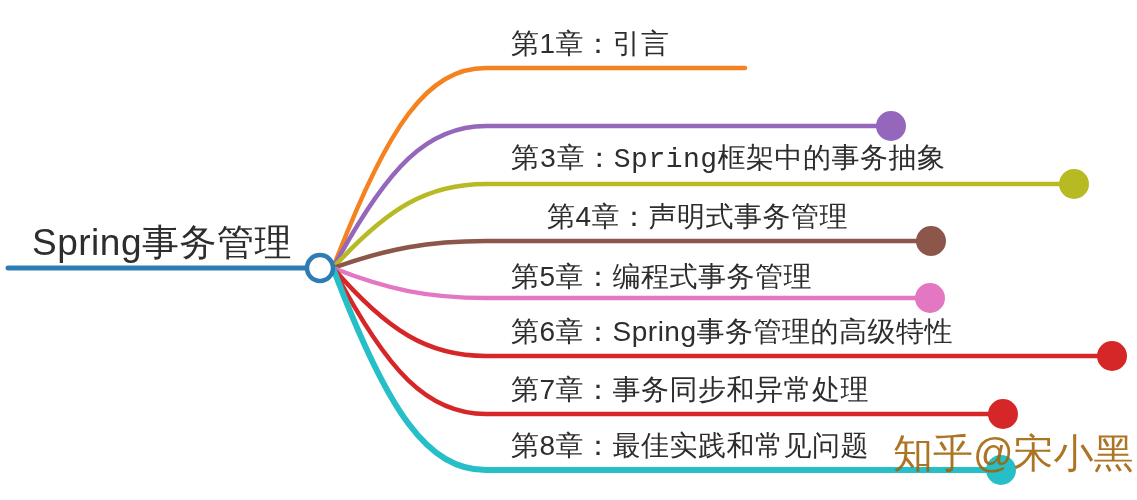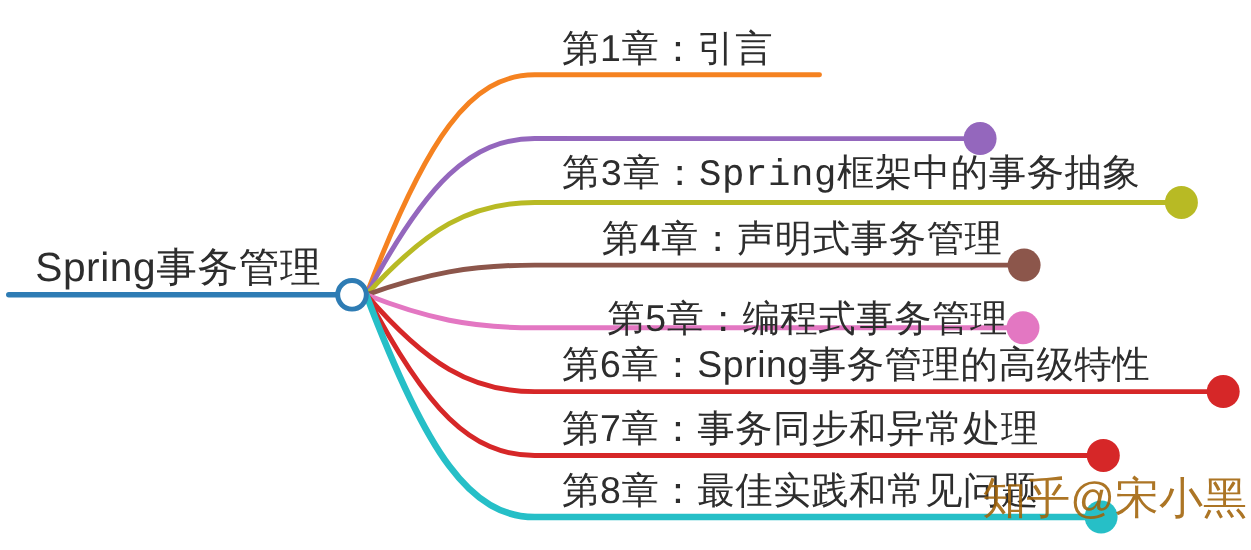--- a/index.html
+++ b/index.html
@@ -14,21 +14,21 @@
   .node-label{
     position:absolute;
     font-weight:300;
     color:#2d2d2d;
     white-space:nowrap;
     line-height:44px;
     height:44px;
     letter-spacing:0.5px;
     cursor:default;
   }
-  .branch-label{font-size:34px;left:511px;}
+  .branch-label{font-size:28px;left:511px;}
   .root-label{font-size:37px;left:32px;top:221px;}
   .watermark{
     position:absolute;
     left:893px;top:429px;
     font-size:40px;
     line-height:48px;
     color:#a16207;
     opacity:0.88;
     white-space:nowrap;
     z-index:5;
@@ -58,20 +58,20 @@
       <path d="M333,268 C388,413.44 428,470 486,470 L1001,470" stroke="#26bfc7" stroke-width="6" fill="none" stroke-linecap="round"></path>
       <circle cx="1001" cy="470" r="15" fill="#26bfc7"></circle>
       <circle cx="320" cy="268" r="13" fill="#ffffff" stroke="#2e7cb4" stroke-width="4.5"></circle>
     </svg>
 
   <div class="node-label root-label">Spring事务管理</div>
 
   <div class="node-label branch-label" style="top: 22px;">第1章：引言</div>
   <div class="node-label branch-label" style="top: 138px; font-family: Liberation Mono, monospace;">第3章：Spring框架中的事务抽象</div>
   <div class="node-label branch-label" style="top: 195px; margin-left: 36px;">第4章：声明式事务管理</div>
-  <div class="node-label branch-label" style="top: 268px; margin-left: 41px;">第5章：编程式事务管理</div>
+  <div class="node-label branch-label" style="top: 255px;">第5章：编程式事务管理</div>
   <div class="node-label branch-label" style="top: 310px;">第6章：Spring事务管理的高级特性</div>
   <div class="node-label branch-label" style="top: 368px;">第7章：事务同步和异常处理</div>
   <div class="node-label branch-label" style="top: 424px;">第8章：最佳实践和常见问题</div>
 
   <div class="watermark">知乎@宋小黑</div>
 
 </div>
 
 </body></html>

